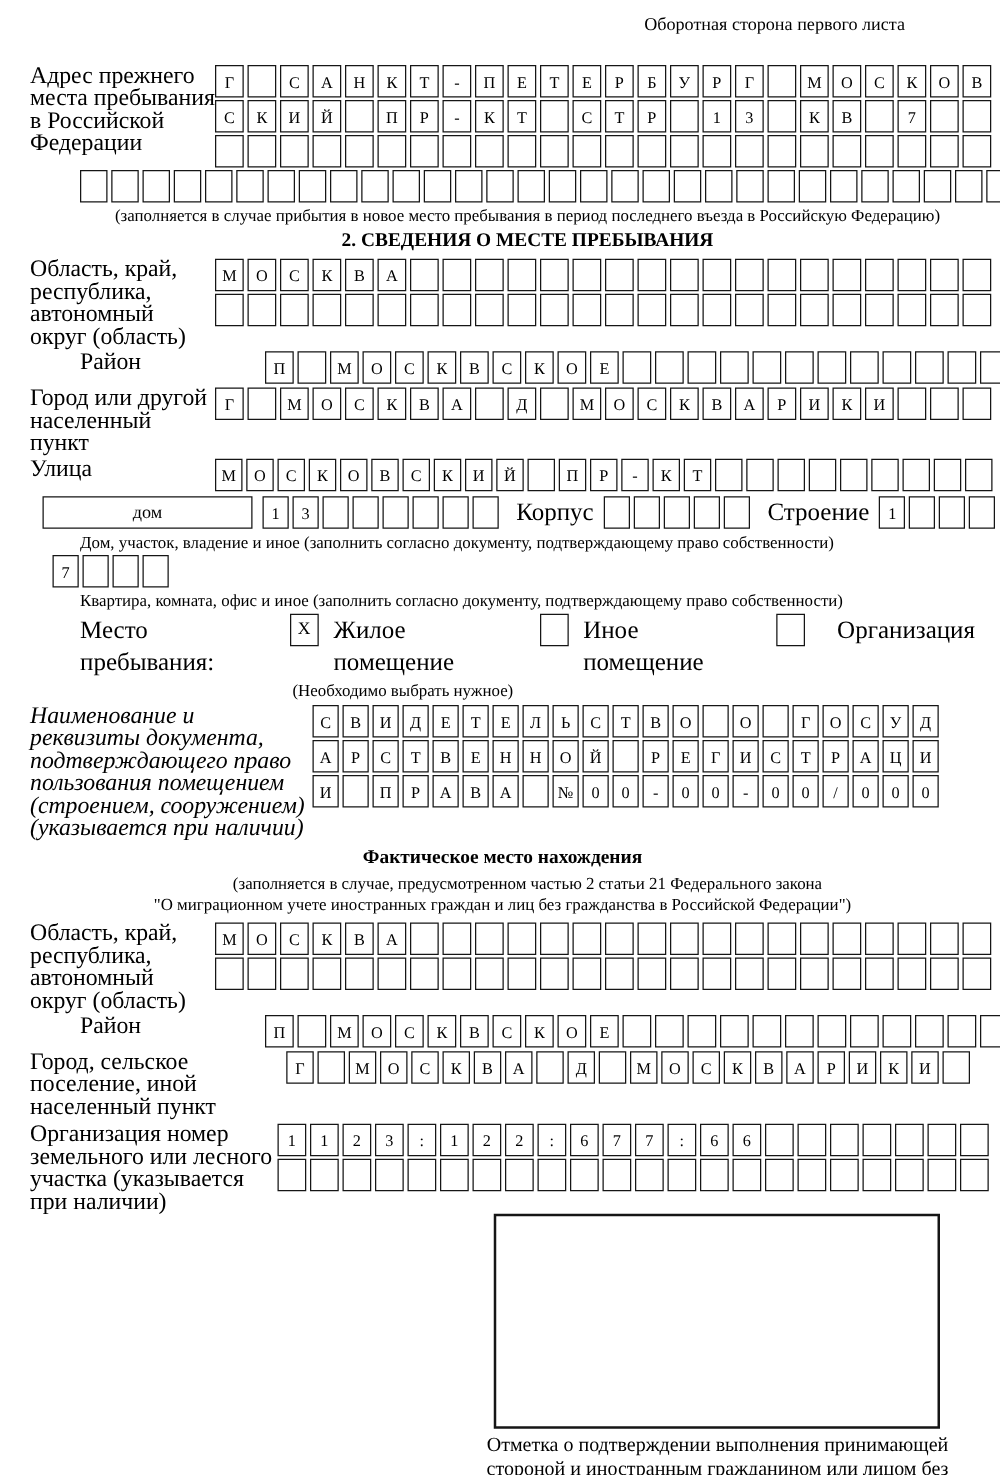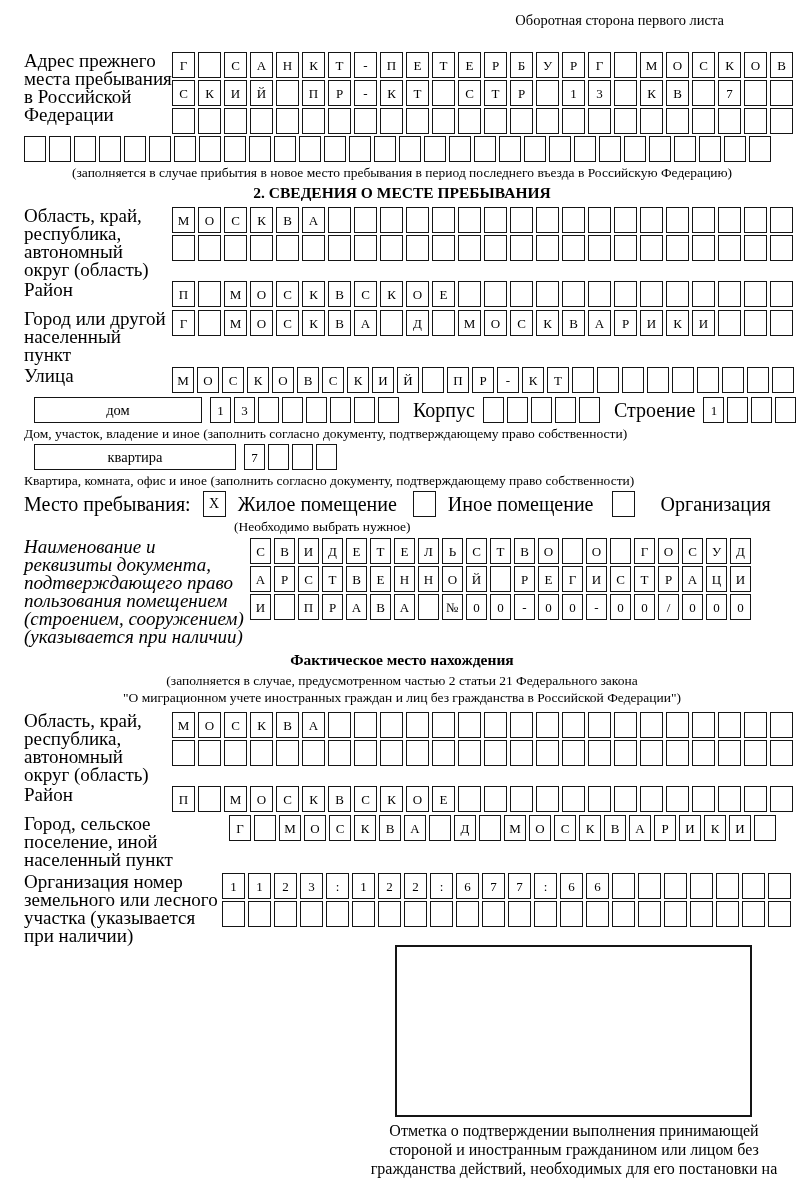--- a/index.html
+++ b/index.html
@@ -26,21 +26,21 @@
   .h-center{text-align:center;font-weight:bold;font-size:15.5px;line-height:20px;}
   .namedbox{box-sizing:border-box;height:26px;border:1.5px solid #151515;
     display:flex;align-items:center;justify-content:center;font-size:14.5px;flex:none;}
   .checkbox{box-sizing:border-box;width:23px;height:26px;border:1.5px solid #151515;
     display:flex;align-items:center;justify-content:center;font-size:14px;flex:none;}
   .opt-label{font-size:20px;line-height:26px;}
   .stamp-box{box-sizing:border-box;width:357px;height:172px;border:2px solid #151515;
     margin-left:371px;}
   .stamp-caption{margin-left:340px;width:420px;text-align:center;
     font-size:16px;line-height:19px;margin-top:4px;}
-  .mt2{margin-top:2px;}.mt3{margin-top:3px;}.mt4{margin-top:4px;}.mt6{margin-top:6px;}
+  .mt2{margin-top:2px;margin-left:40px;}.mt3{margin-top:3px;}.mt4{margin-top:4px;}.mt6{margin-top:6px;}
   .mt22{margin-top:22px;}
   .ml10{margin-left:10px;}
 </style>
 </head>
 <body>
 
 <div class="page">
 
   <div class="back-note">Оборотная сторона первого листа</div>
 
@@ -338,21 +338,20 @@
     <div class="cells w21" style="margin-left:8px;">
         <div class="cell">1</div>
         <div class="cell"></div>
         <div class="cell"></div>
         <div class="cell"></div>
       </div>
   </div>
   <div class="note-left mt2">Дом, участок, владение и иное (заполнить согласно документу, подтверждающему право собственности)</div>
 
   <div class="flex mt2 ml10">
-    <div class="namedbox" style="width:202px;">квартира</div>
     <div class="cells w21" style="margin-left:8px;">
         <div class="cell">7</div>
         <div class="cell"></div>
         <div class="cell"></div>
         <div class="cell"></div>
       </div>
   </div>
   <div class="note-left mt2">Квартира, комната, офис и иное (заполнить согласно документу, подтверждающему право собственности)</div>
 
   <div class="flex mt2">

